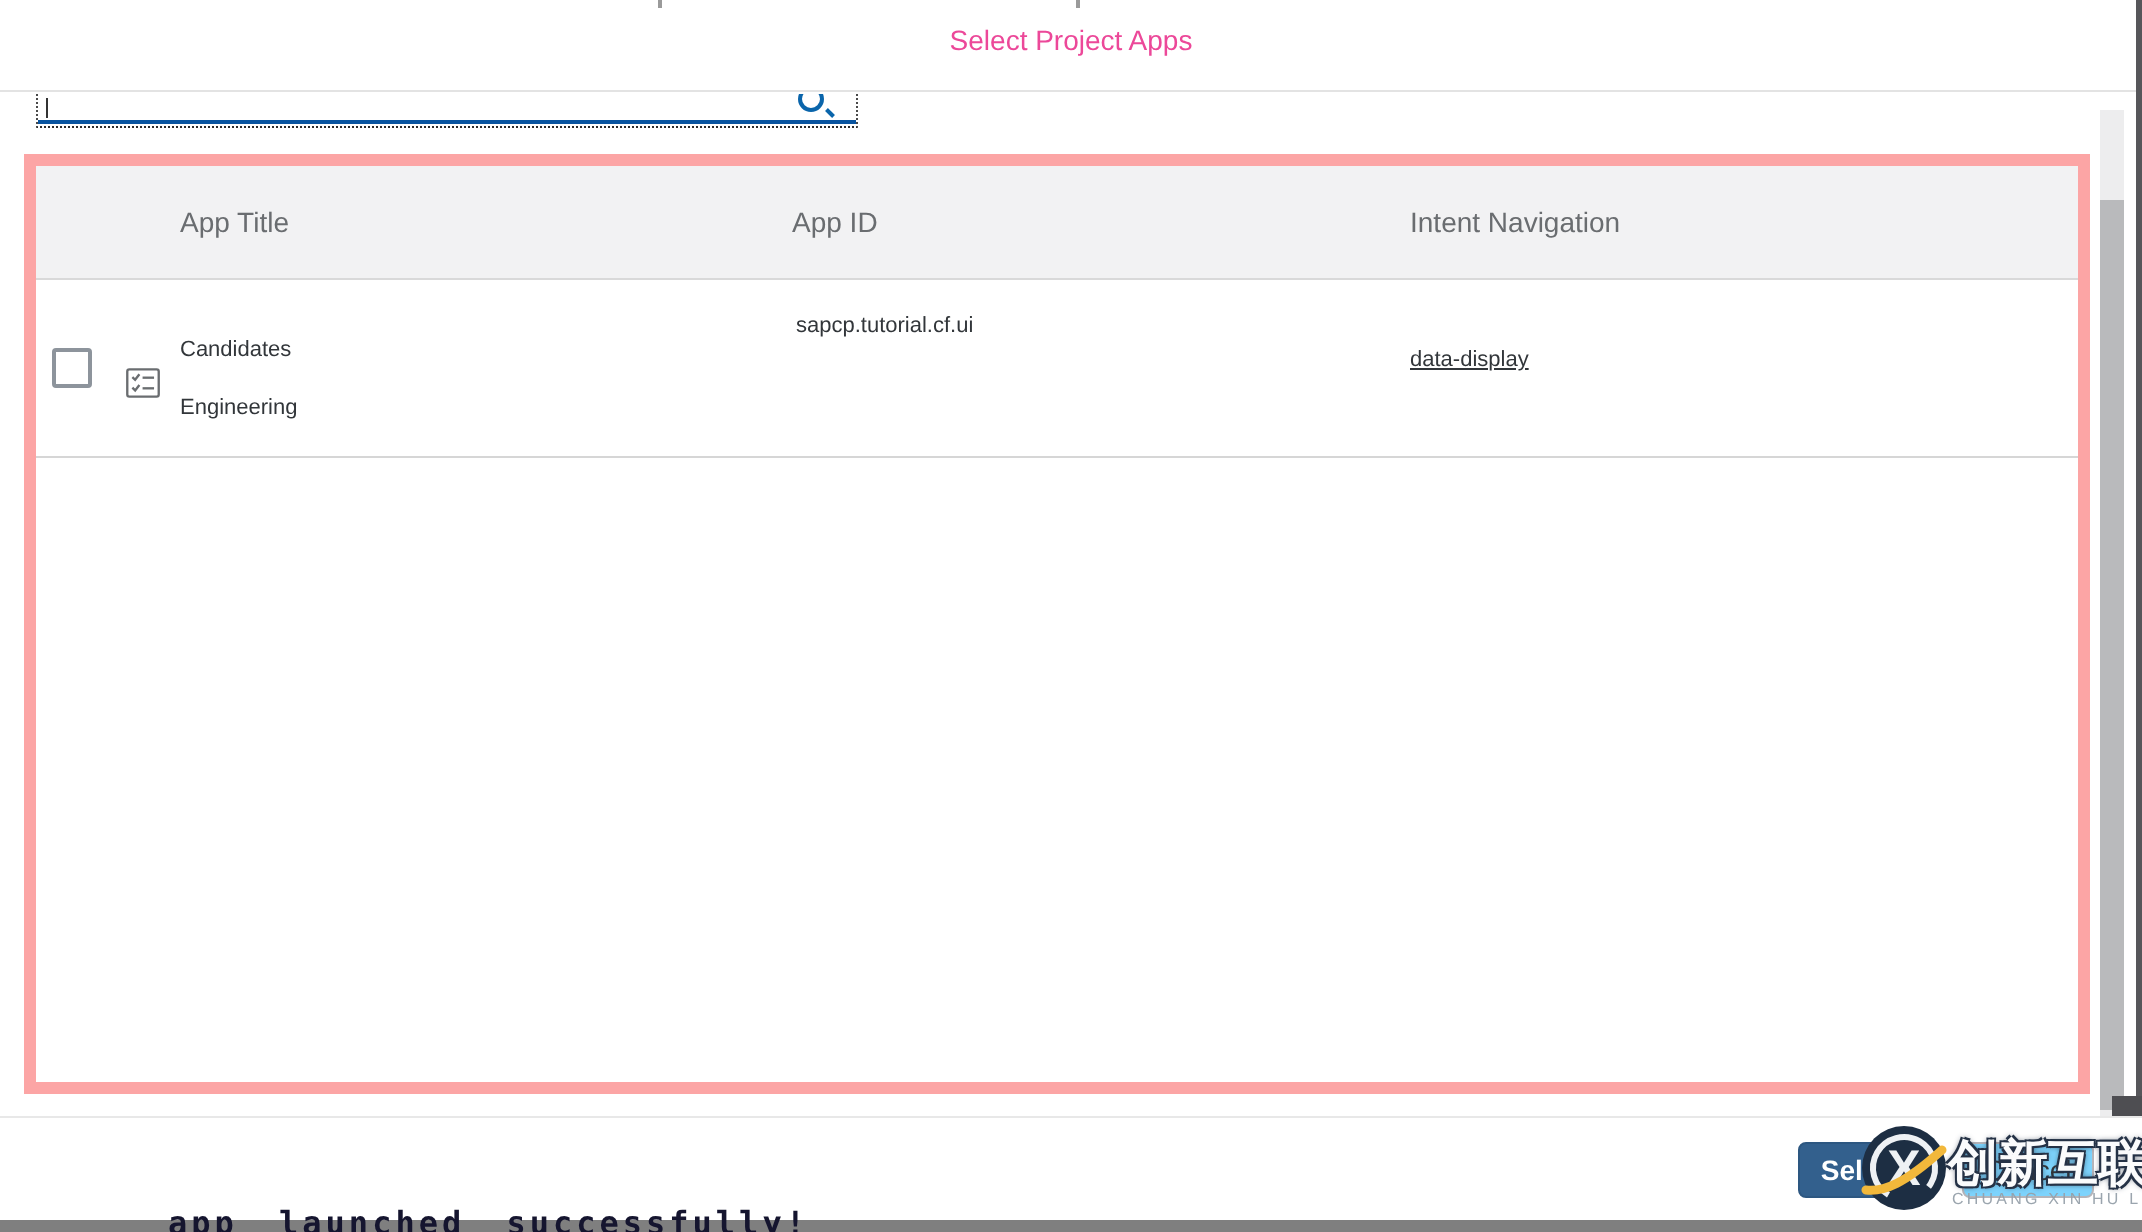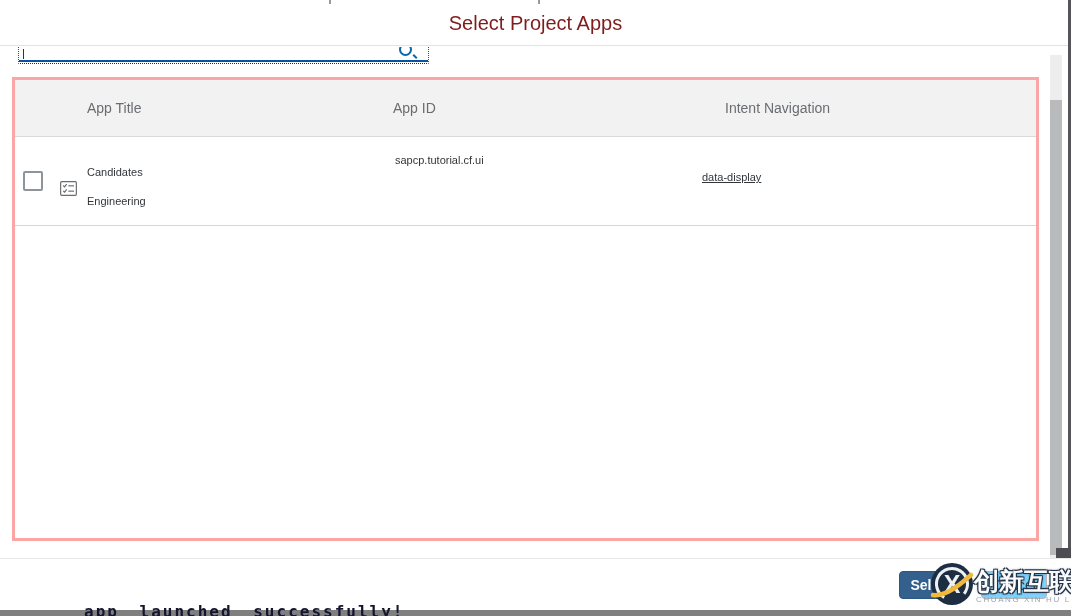--- a/index.html
+++ b/index.html
@@ -1,43 +1,43 @@
 <!DOCTYPE html>
 <html><head>
 <meta charset="utf-8">
 <style>
   html,body{margin:0;padding:0;background:#fff;}
   .screen{position:relative;width:1071px;height:616px;background:#ffffff;overflow:hidden;
           font-family:"Liberation Sans",sans-serif;}
 
   
   .dialog-title{position:absolute;left:0;top:12px;width:100%;text-align:center;
-                font-size:20px;color:#7f1d1d;}
+                font-size:14px;color:#ec4899;}
   .tick{position:absolute;top:0;width:2px;height:4px;background:#9a9a9a;}
   .tick1{left:329px}.tick2{left:538px}
   .hdr-line{position:absolute;left:0;top:45px;width:100%;height:1px;background:#e3e3e3;}
 
   
   .search{position:absolute;left:18px;top:47px;width:409px;height:16px;background:#fff;
           border-left:1px dotted #4a4a4a;border-right:1px dotted #4a4a4a;
           border-bottom:1px dotted #2f2f2f;overflow:hidden;}
   .search .underline{position:absolute;left:0;right:0;bottom:1px;height:2px;background:#0854a0;}
   .search .caret{position:absolute;left:4px;top:2px;width:1px;height:10px;background:#333;}
   .search .lens{position:absolute;right:16px;top:-4px;width:9px;height:9px;
                 border:2px solid #0a65ab;border-radius:50%;}
   .search .lens-handle{position:absolute;right:12px;top:7px;width:2px;height:5px;
                 background:#0a65ab;transform:rotate(-45deg);}
 
   
   .table{position:absolute;left:12px;top:77px;width:1021px;height:458px;
-         border:3px solid #fca5a5;background:#fff;}
+         border:6px solid #fca5a5;background:#fff;}
   .thead{position:absolute;left:0;top:0;width:100%;height:56px;background:#f2f2f3;
          border-bottom:1px solid #d9d9d9;}
   .th{position:absolute;top:0;line-height:56px;font-size:14px;color:#6a6d70;}
-  .th1{left:72px}.th2{left:378px}.th3{left:710px}
+  .th1{left:72px}.th2{left:378px}.th3{left:687px}
   .trow{position:absolute;left:0;top:57px;width:100%;height:88px;background:#fff;
         border-bottom:1px solid #d6d6d6;}
   .checkbox{position:absolute;left:8px;top:34px;width:16px;height:16px;background:#fff;
             border:2px solid #8d949c;border-radius:2px;}
   .app-icon{position:absolute;left:45px;top:43px;width:17px;height:17px;color:#6a6d70;}
   .cell{position:absolute;font-size:11px;color:#32363a;}
   .cell-title{left:72px;top:21px;width:100px;line-height:29px;}
   .cell-id{left:380px;top:17px;}
   .cell-nav{left:687px;top:34px;text-decoration:underline;}
 

